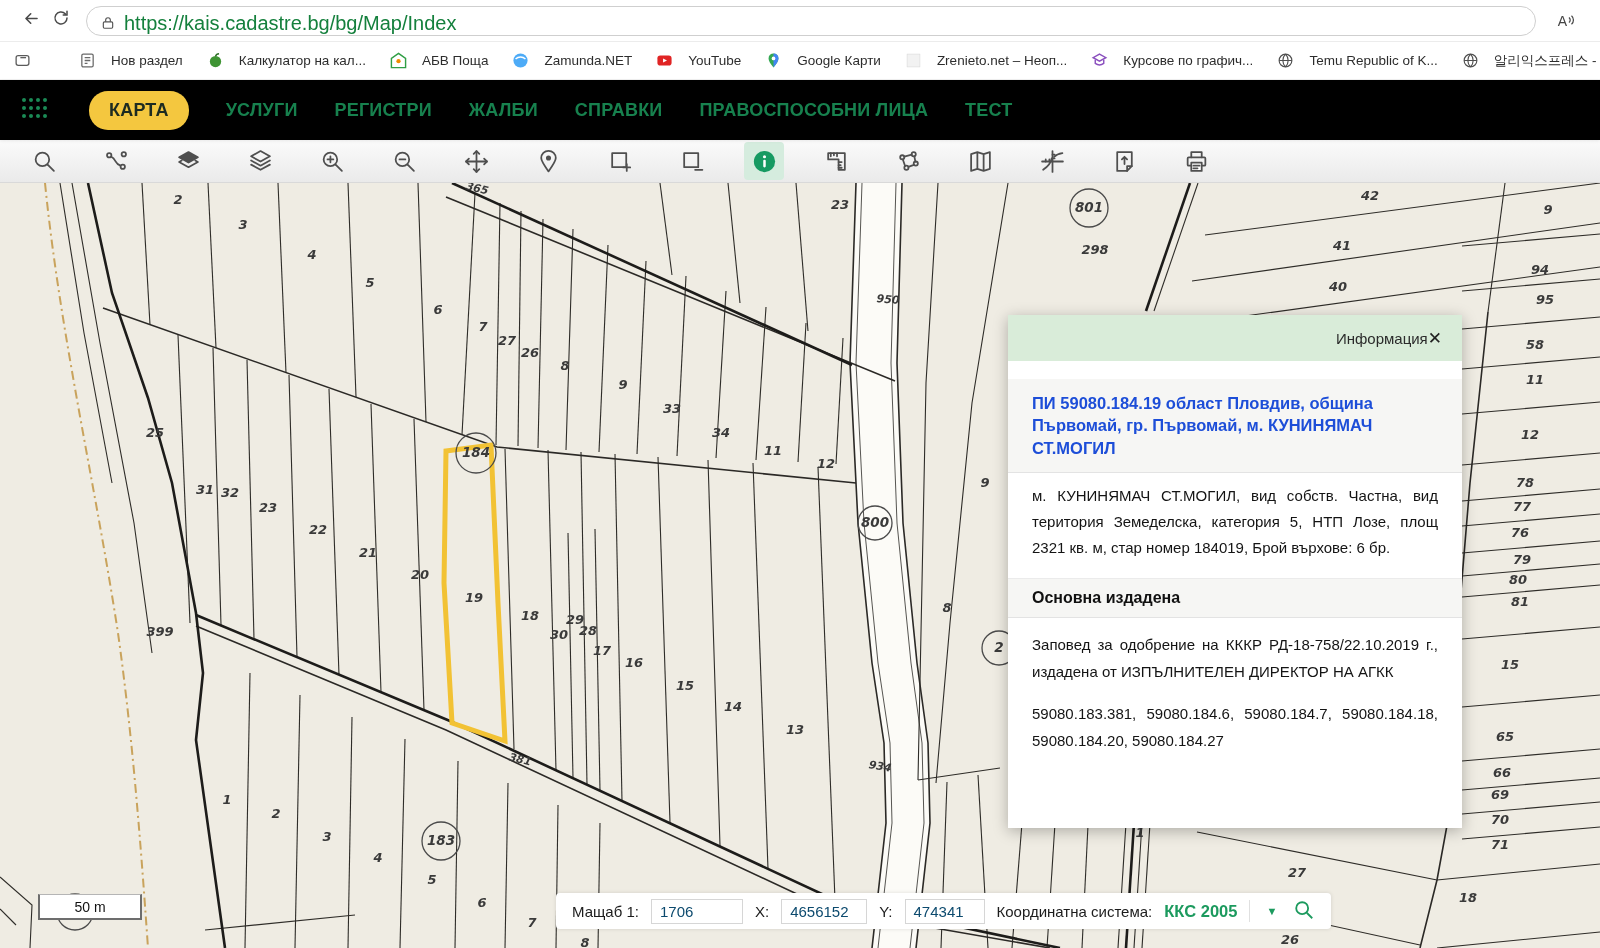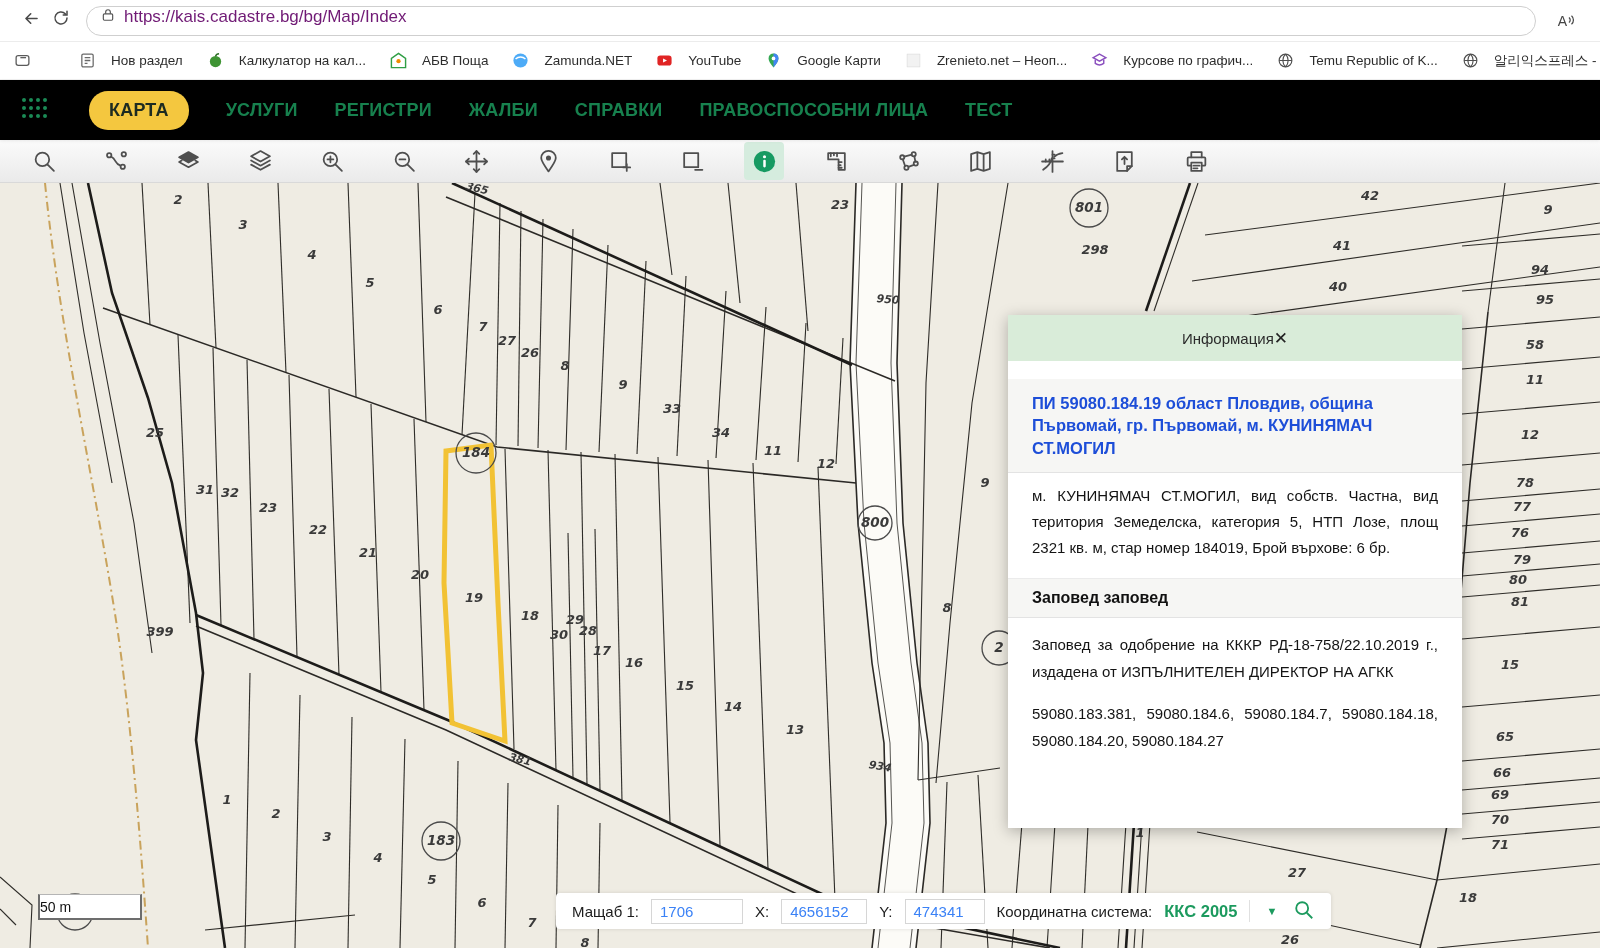--- a/index.html
+++ b/index.html
@@ -4,22 +4,22 @@
 <style>
   * { margin:0; padding:0; box-sizing:border-box; }
   html,body { width:1600px; height:948px; overflow:hidden; background:#fff;
     font-family:"Liberation Sans", sans-serif; }
 
   
   .browser-top { height:42px; display:flex; align-items:center; padding:0 16px;
     background:#fff; border-bottom:1px solid #ececec; }
   .nav-glyph { color:#4a4a4a; font-size:19px; width:30px; text-align:center; cursor:pointer; }
   .url-pill { flex:1; height:30px; margin:0 14px 0 10px; border:1px solid #cfcfcf;
-    border-radius:16px; display:flex; align-items:flex-start; padding:0 14px; gap:9px;
-    font-size:17px; color:#701a75; }
+    border-radius:16px; display:flex; align-items:flex-end; padding:0 14px; gap:9px;
+    font-size:20px; color:#15803d; }
   .read-aloud { color:#444; font-size:14px; width:34px; text-align:center; }
 
   .bookmarks { height:38px; display:flex; align-items:center; gap:24px; padding:0 14px;
     background:#fff; border-bottom:1px solid #f0f0f0; font-size:13.5px; color:#2d2d2d; }
   .bm-sep { width:1px; height:18px; background:#ddd; }
   .bookmark { display:flex; align-items:center; gap:15px; cursor:pointer; white-space:nowrap; }
   .fav { width:17px; height:17px; display:flex; align-items:center; justify-content:center; }
   .fav svg { width:17px; height:17px; }
 
   
@@ -44,41 +44,41 @@
   .map { position:relative; width:1600px; height:765px; background:#efece3; overflow:hidden; }
   .map svg.basemap { position:absolute; left:0; top:0; }
   .map text { font-family:"DejaVu Sans", sans-serif; font-style:italic; font-weight:bold;
     fill:#3a3a3a; pointer-events:none; }
 
   
   .panel { position:absolute; left:1008px; top:132px; width:454px; height:513px;
     background:#fff; box-shadow:0 3px 14px rgba(0,0,0,.28); display:flex; flex-direction:column;
     font-family:"Liberation Sans", sans-serif; }
   .panel-header { height:46px; background:#d9ecd9; display:flex; align-items:center;
-    justify-content:center; padding:0 20px; font-size:15px; color:#2b2b2b; flex:0 0 auto; }
+    justify-content:flex-end; padding:0 20px; font-size:15px; color:#2b2b2b; flex:0 0 auto; }
   .panel-close { border:none; background:none; font-size:17px; color:#222; cursor:pointer; }
   .panel-body { overflow:hidden; }
   .panel-heading { margin-top:18px; padding:13px 24px; background:#f6f6f4;
     border-bottom:1px solid #e3e3e3; font-weight:700; font-size:16.5px; line-height:1.35; color:#1d4ed8; }
   .panel-link { display:block; margin:15px 24px 4px; color:#1e9e63; font-size:15.5px;
     text-decoration:none; cursor:pointer; }
   .panel-desc { margin:10px 24px 16px; font-size:15px; line-height:1.75; text-align:justify; color:#141414; }
   .sec-head { background:#f6f6f4; border-top:1px solid #ebebeb; border-bottom:1px solid #e3e3e3;
     padding:10px 24px; font-weight:700; font-size:16px; color:#111; }
   .sec-text { margin:13px 24px 15px; font-size:15px; line-height:1.8; text-align:justify; color:#141414; }
 
   
   .scalebar { position:absolute; left:38px; top:711px; width:104px; height:26px; background:#fff;
     border:2px solid #6d6d6d; border-top:1px solid #b5b5b5; display:flex; align-items:center;
-    font-size:14px; color:#111; }
+    justify-content:center; font-size:14px; color:#111; }
   .statusbar { position:absolute; left:556px; top:710px; height:36px; background:#fff;
     border-radius:4px; display:flex; align-items:center; gap:12px; padding:0 16px;
     font-size:15px; color:#1c1c1c; box-shadow:0 0 4px rgba(0,0,0,.12); }
   .statusbar .val { border:1px solid #d6d6d6; background:#fff; min-width:86px; padding:3px 8px;
-    font-size:15px; color:#3b82f6; }
+    font-size:15px; color:#0c4a6e; }
   .crs-value { color:#1c9a5e; font-weight:700; font-size:16.5px; }
   .crs-caret { color:#1c9a5e; font-size:11px; margin:0 4px; cursor:pointer; }
   .sb-sep { width:1px; height:22px; background:#e0e0e0; }
   .sb-search svg { width:22px; height:22px; stroke:#1c9a5e; stroke-width:2; fill:none; }
 </style>
 </head>
 <body>
 
 <div class="browser-top">
   <span class="nav-glyph">
@@ -561,21 +561,21 @@
 
   <div class="panel">
     <div class="panel-header">
       <span>Информация</span>
       <button class="panel-close">✕</button>
     </div>
     <div class="panel-body">
       <div class="panel-heading">ПИ 59080.184.19 област Пловдив, община Първомай, гр. Първомай, м. КУНИНЯМАЧ СТ.МОГИЛ</div>
       <p class="panel-desc">м. КУНИНЯМАЧ СТ.МОГИЛ, вид собств. Частна, вид територия Земеделска, категория 5, НТП Лозе, площ 2321 кв. м, стар номер 184019, Брой върхове: 6 бр.</p>
       <div id="panel-sections">
-          <div class="sec-head">Заповед заповед</div>
+          <div class="sec-head">Основна издадена</div>
           <p class="sec-text">Заповед за одобрение на КККР РД-18-758/22.10.2019 г., издадена от ИЗПЪЛНИТЕЛЕН ДИРЕКТОР НА АГКК</p>
           <p class="sec-text">59080.183.381,  59080.184.6,  59080.184.7,  59080.184.18, 59080.184.20, 59080.184.27</p>
         </div>
     </div>
   </div>
 
   <div class="scalebar">
     <span>50 m</span>
   </div>
 

